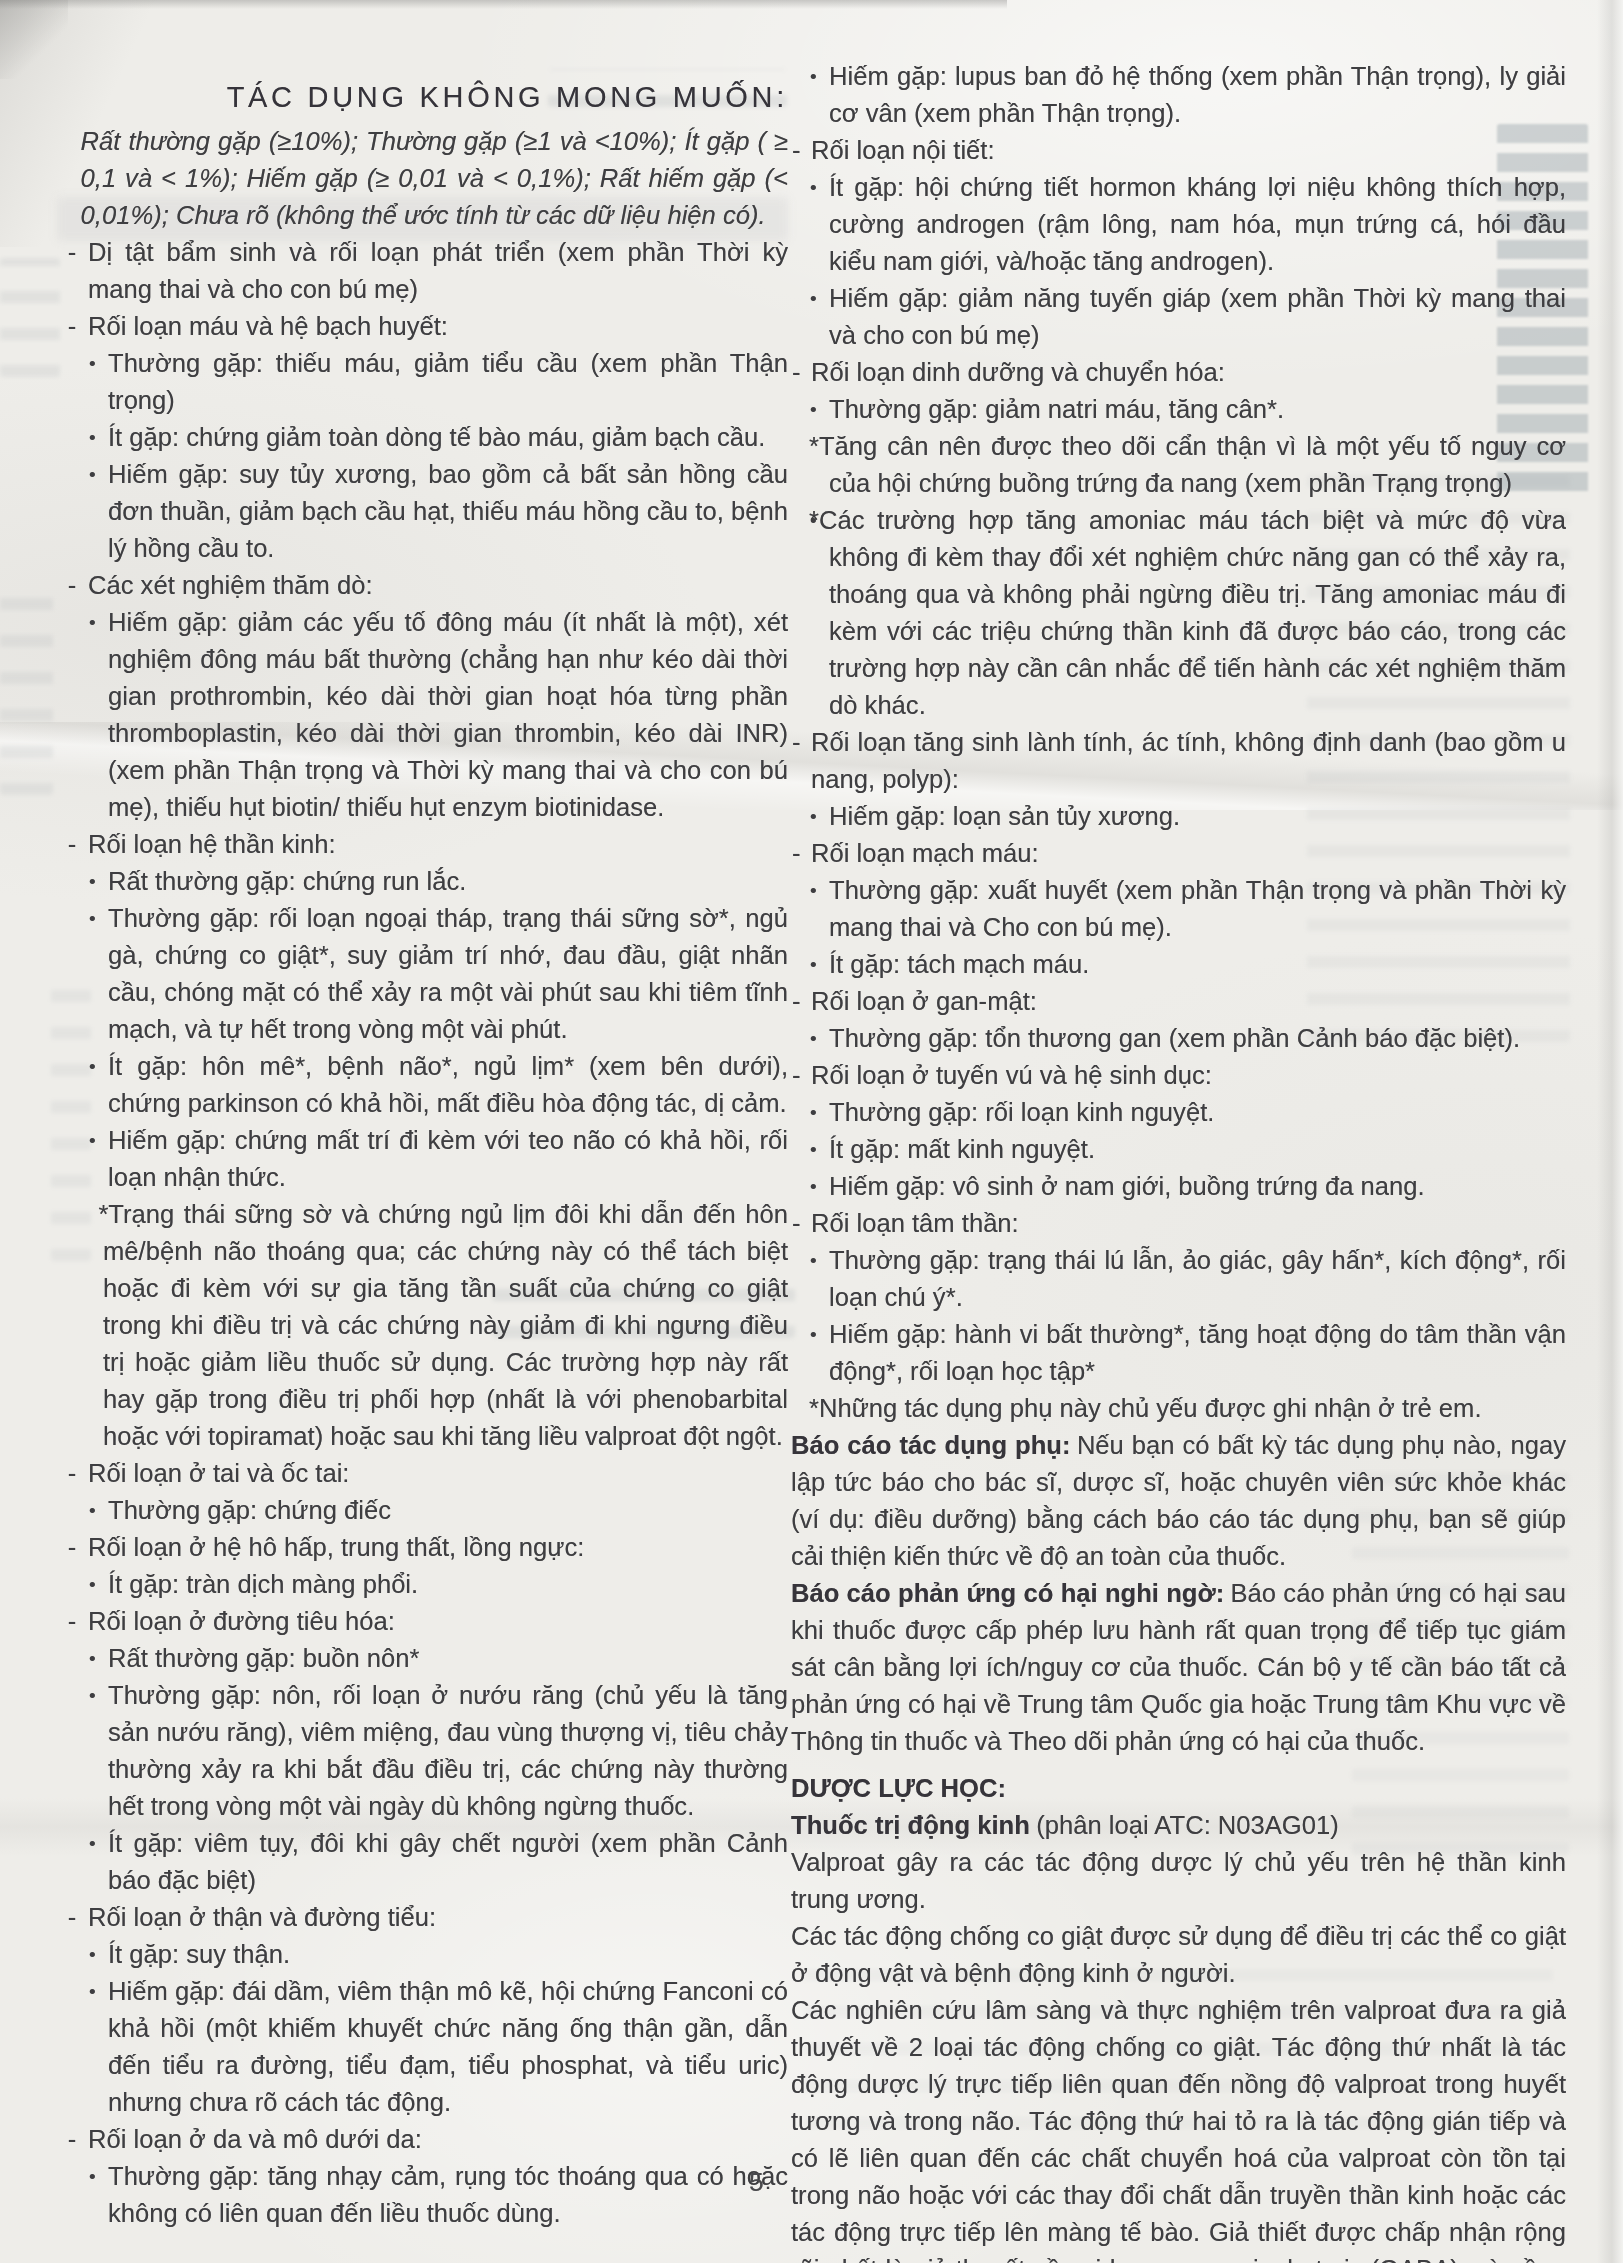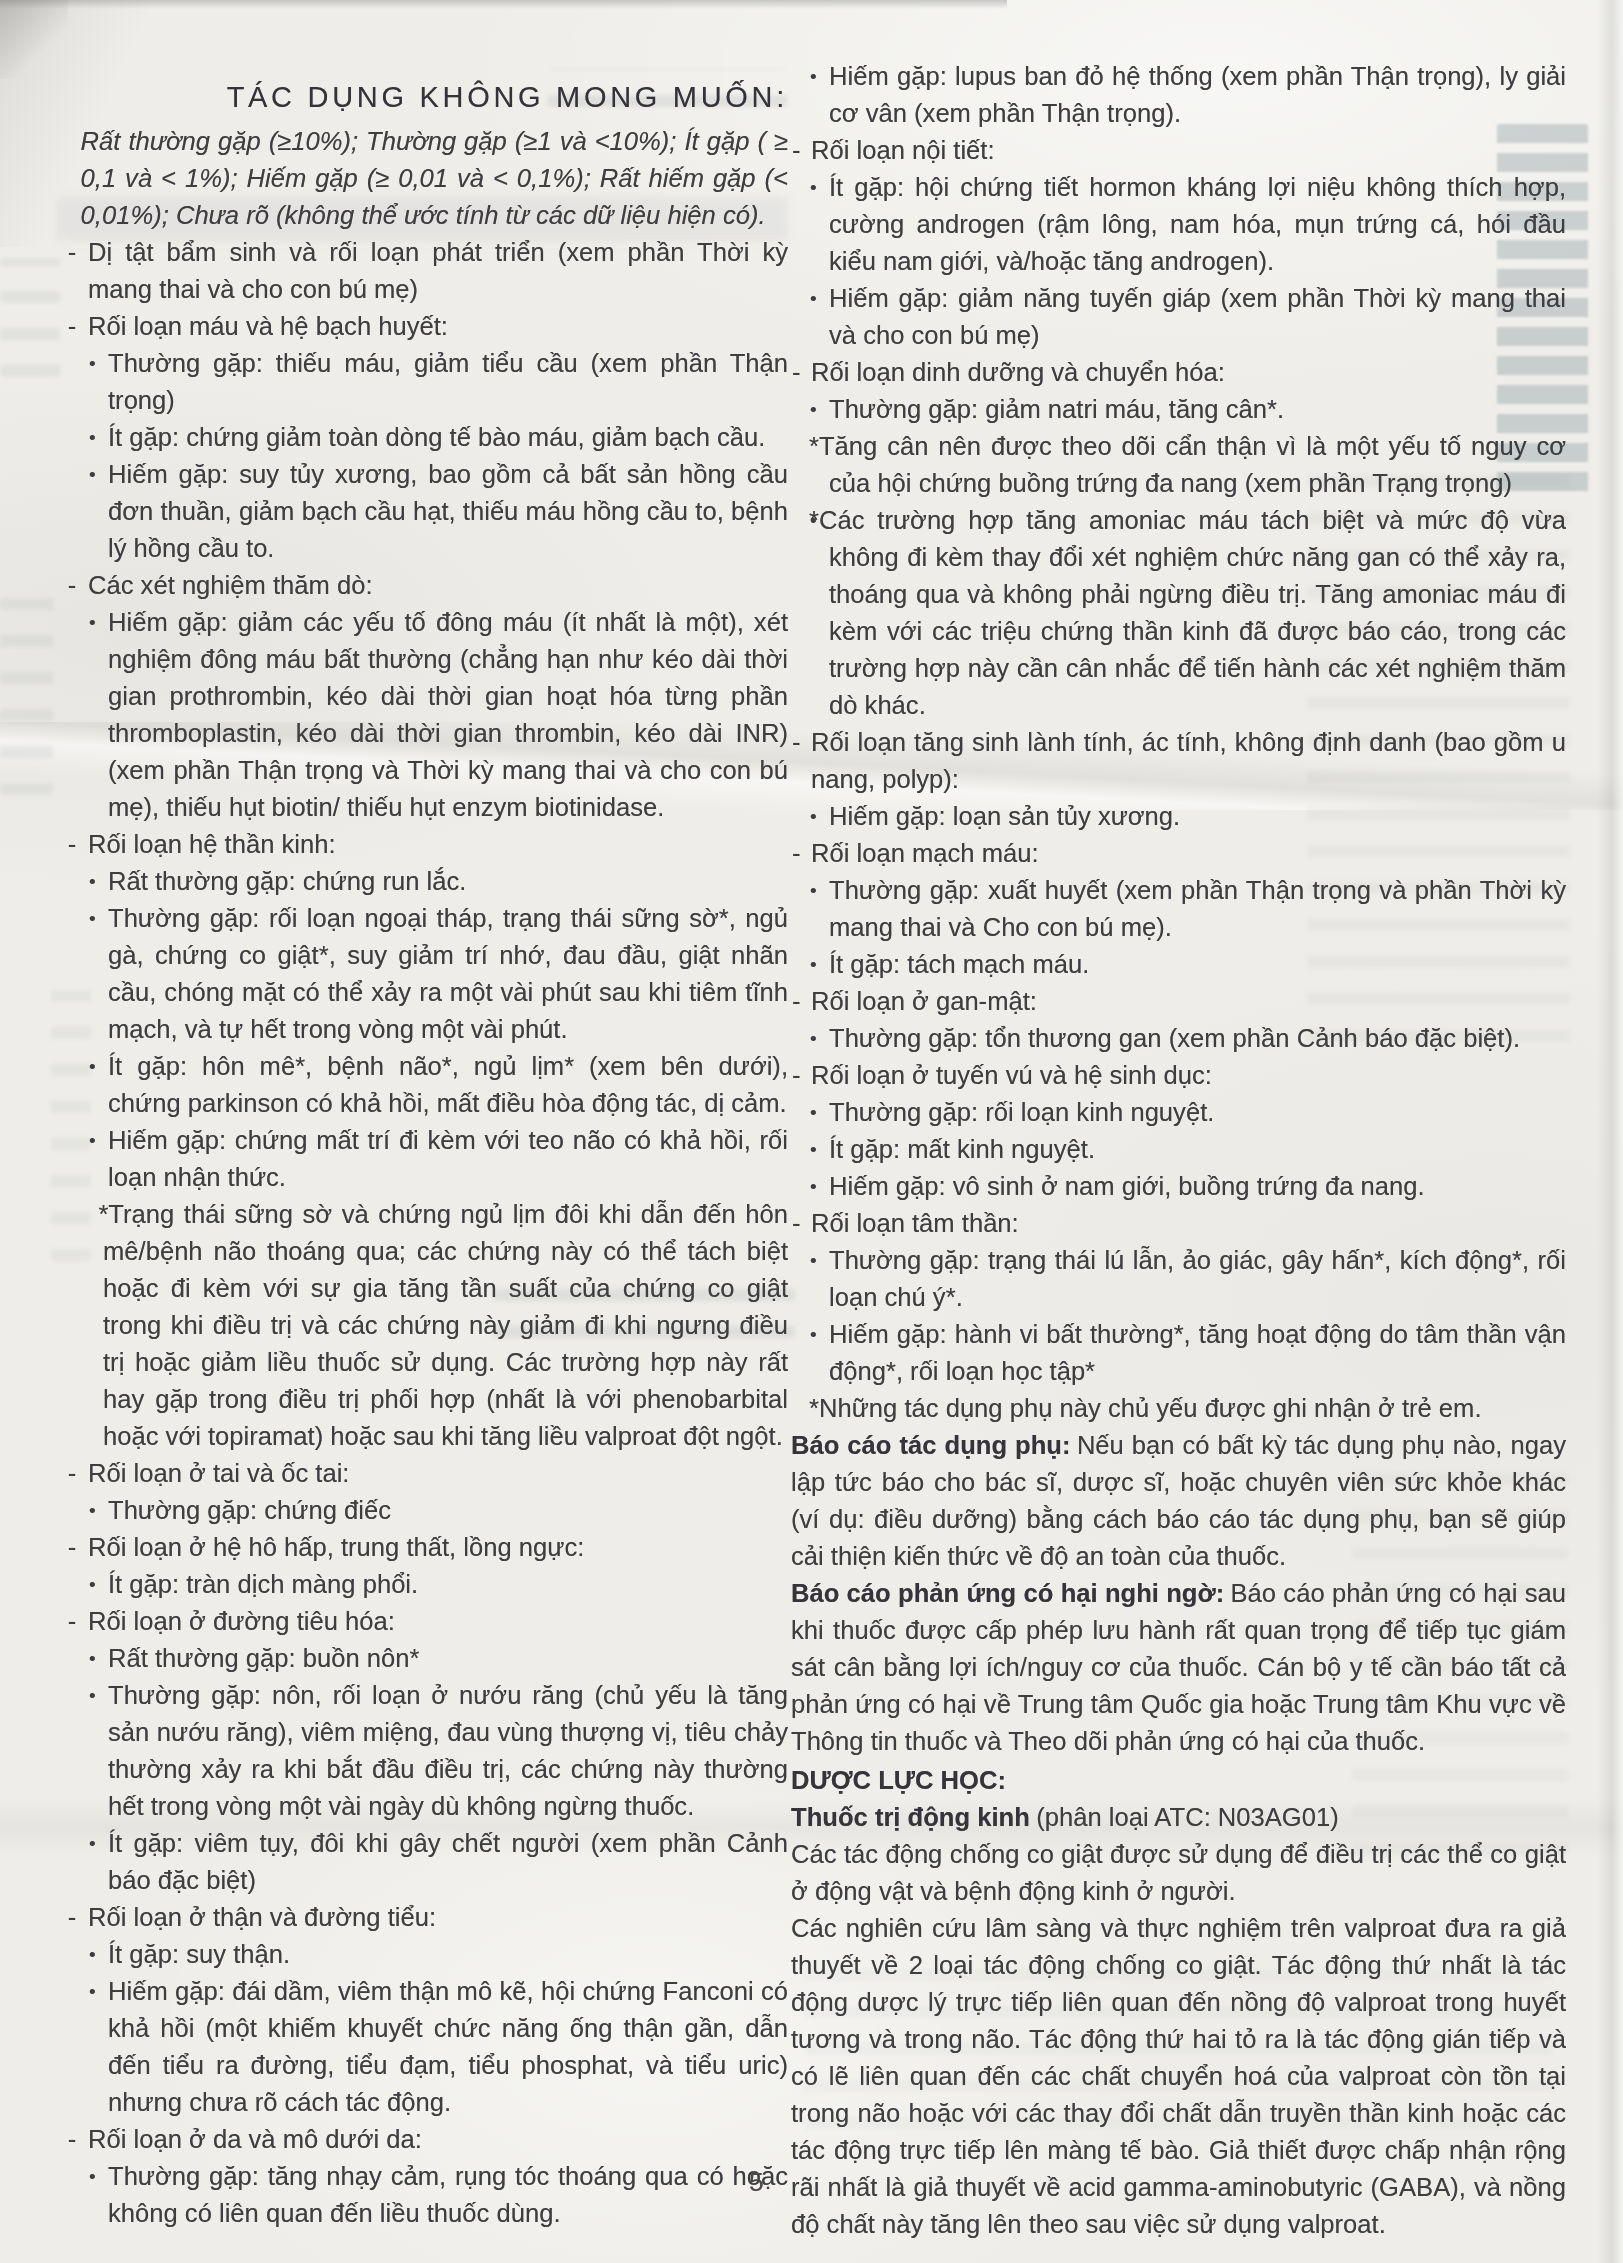--- a/index.html
+++ b/index.html
@@ -29,21 +29,21 @@
   .col-left  .dash   > .marker { left:1.8px; }
   .col-left  .bullet { padding-left:42px; }
   .col-left  .bullet > .marker { left:23px; font-size:19px; }
   .col-right .dash   { padding-left:20px; }
   .col-right .dash   > .marker { left:0.9px; }
   .col-right .bullet { padding-left:38px; }
   .col-right .bullet > .marker { left:19px; font-size:19px; }
   .col-left  .note { padding-left:37px; text-indent:-4.6px; }
   .col-right .note { padding-left:38px; text-indent:-20px; }
   .para { margin:0; }
-  .heading { font-weight:bold; color:#36343a; margin-top:2px; }
+  .heading { font-weight:bold; color:#36343a; margin-top:10px; }
   .lead { font-weight:bold; color:#36343a; margin-right:6.4px; }
   .page-number { position:absolute; left:749px; top:2164px; font-size:26.5px; color:#4a4a4d; }
 
   
   .artifact { position:absolute; pointer-events:none; }
   .ghost {
     background:repeating-linear-gradient(0deg, rgba(148,156,162,.45) 0 12px, transparent 12px 37px);
     filter:blur(2.3px); opacity:.28; border-radius:3.7px;
   }
   .band { background:rgba(186,188,191,.25); filter:blur(4.6px); opacity:.8; }
@@ -143,20 +143,21 @@
         <div class="item bullet"><span class="marker">•</span><span class="txt">Ít gặp: mất kinh nguyệt.</span></div>
         <div class="item bullet"><span class="marker">•</span><span class="txt">Hiếm gặp: vô sinh ở nam giới, buồng trứng đa nang.</span></div>
         <div class="item dash"><span class="marker">-</span><span class="txt">Rối loạn tâm thần:</span></div>
         <div class="item bullet"><span class="marker">•</span><span class="txt">Thường gặp: trạng thái lú lẫn, ảo giác,  gây hấn*, kích động*, rối loạn chú ý*.</span></div>
         <div class="item bullet"><span class="marker">•</span><span class="txt">Hiếm gặp: hành vi bất thường*, tăng hoạt động do tâm thần vận động*, rối loạn học tập*</span></div>
         <div class="note">*Những tác dụng phụ này chủ yếu được ghi nhận ở trẻ em.</div>
         <p class="para"><span class="lead">Báo cáo tác dụng phụ:</span><span>Nếu bạn có bất kỳ tác dụng phụ nào, ngay lập tức báo cho bác sĩ, dược sĩ, hoặc chuyên viên sức khỏe khác (ví dụ: điều dưỡng) bằng cách báo cáo tác dụng phụ, bạn sẽ giúp cải thiện kiến thức về độ an toàn của thuốc.</span></p>
         <p class="para"><span class="lead">Báo cáo phản ứng có hại nghi ngờ:</span><span>Báo cáo phản ứng có hại sau khi thuốc được cấp phép lưu hành rất quan trọng để tiếp tục giám sát cân bằng lợi ích/nguy cơ của thuốc. Cán bộ y tế cần báo tất cả phản ứng có hại về Trung tâm Quốc gia hoặc Trung tâm Khu vực về Thông tin thuốc và Theo dõi phản ứng có hại của thuốc.</span></p>
         <div class="heading">DƯỢC LỰC HỌC:</div>
         <p class="para"><span class="lead">Thuốc trị động kinh</span><span>(phân loại ATC: N03AG01)</span></p>
+        <p class="para"><span>Valproat gây ra các tác động dược lý chủ yếu trên hệ thần kinh trung ương.</span></p>
         <p class="para"><span>Các tác động chống co giật được sử dụng để điều trị các thể co giật ở động vật và bệnh động kinh ở người.</span></p>
         <p class="para"><span>Các nghiên cứu lâm sàng và thực nghiệm trên valproat đưa ra giả thuyết về 2 loại tác động chống co giật. Tác động thứ nhất là tác động dược lý trực tiếp liên quan đến nồng độ valproat trong huyết tương và trong não. Tác động thứ hai tỏ ra là tác động gián tiếp và có lẽ liên quan đến các chất chuyển hoá của valproat còn tồn tại trong não hoặc với các thay đổi chất dẫn truyền thần kinh hoặc các tác động trực tiếp lên màng tế bào. Giả thiết được chấp nhận rộng rãi nhất là giả thuyết về acid gamma-aminobutyric (GABA), và nồng độ chất này tăng lên theo sau việc sử dụng valproat.</span></p>
       </div>
   </div>
 
   <div class="page-number">5</div>
 </div>
 
 
 </body></html>

